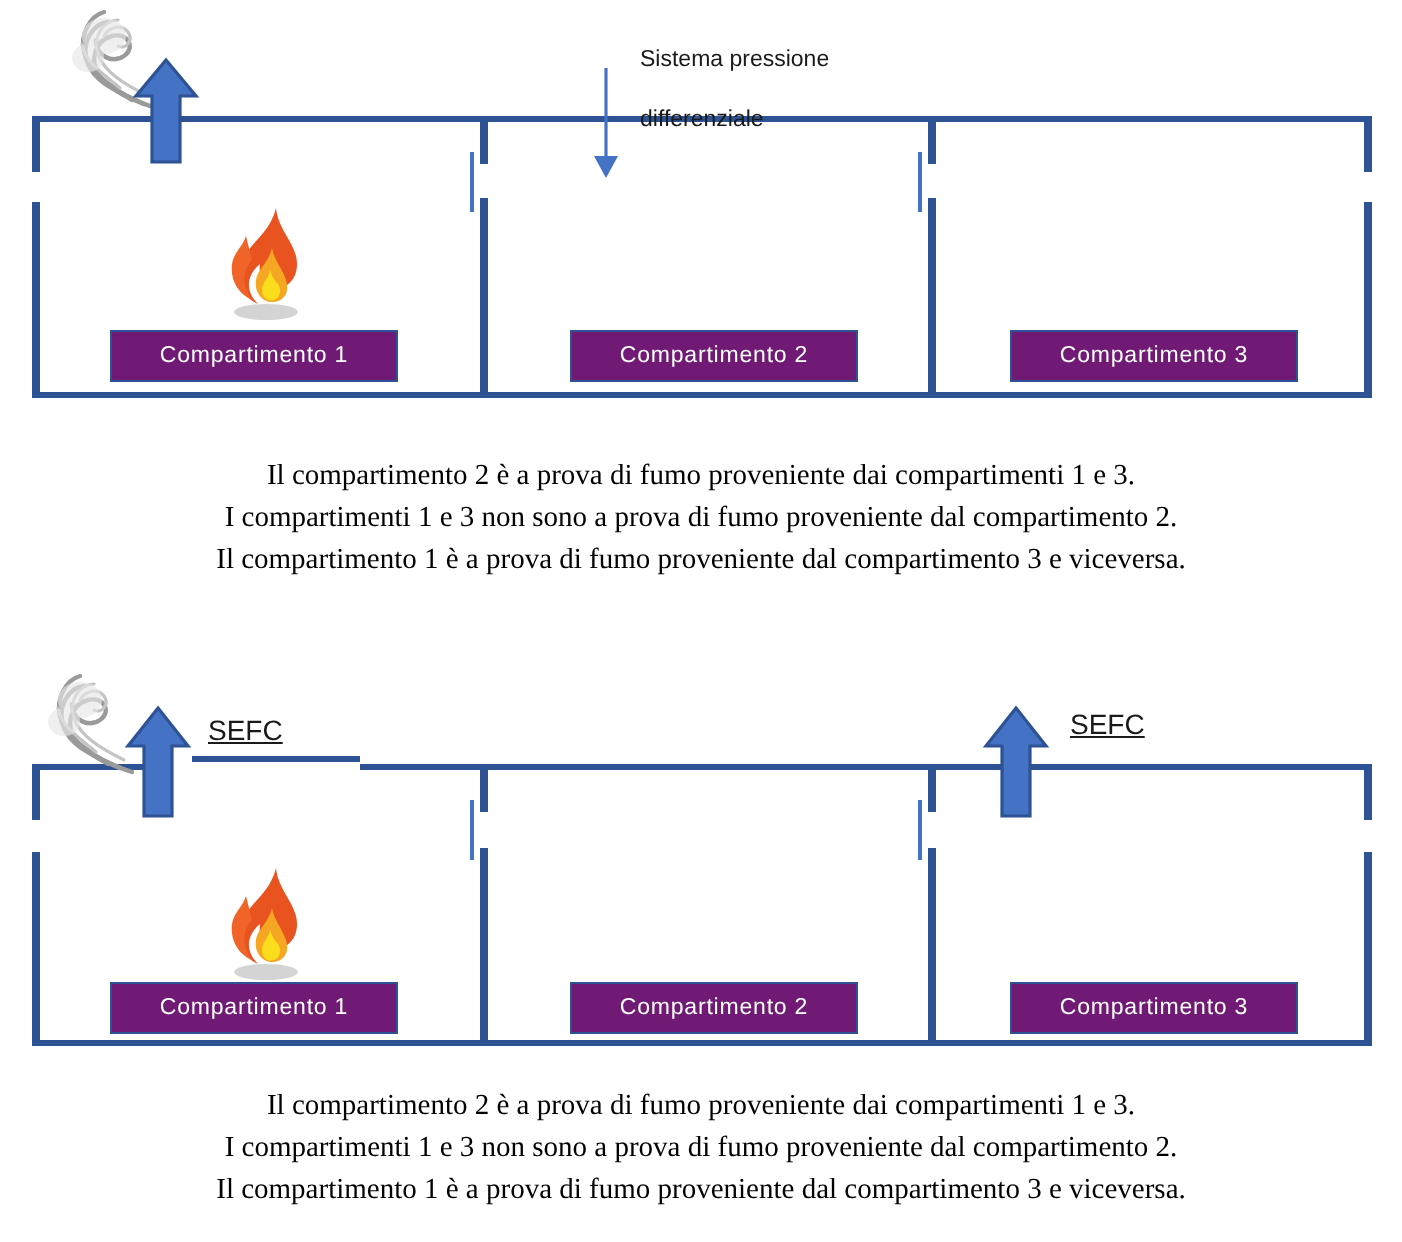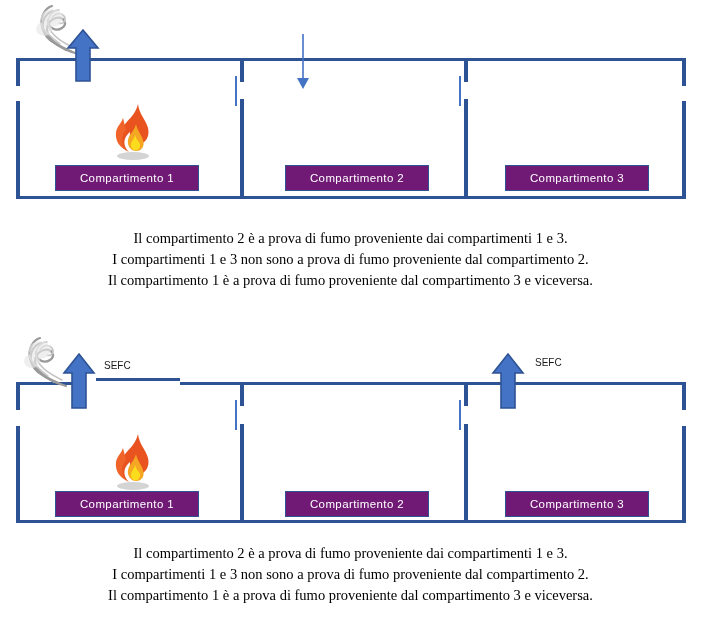--- a/index.html
+++ b/index.html
@@ -62,21 +62,21 @@
 
   
   .annot {
     position: absolute;
     font-size: 11.5px;
     color: #1a1a1a;
     line-height: 15px;
     font-family: "Liberation Sans", sans-serif;
     white-space: pre-line;
   }
-  .annot-sefc { font-size: 10px; }
+  .annot-sefc { font-size: 14px; text-decoration: underline; }
 
   
   .smoke { position: absolute; }
   .smoke svg { display: block; }
 
   
   .fire { position: absolute; }
   .fire svg { display: block; }
 
   
@@ -145,20 +145,24 @@
     </svg>
   </div>
 
   <div class="down-arrow" style="left:295px; top:34px; width:16px; height:56px;">
     <svg width="16" height="56" viewBox="0 0 16 56">
       <line x1="8" y1="0" x2="8" y2="46" stroke="#4472C4" stroke-width="1.6"></line>
       <polygon points="8,55 2,44 14,44" fill="#4472C4"></polygon>
     </svg>
   </div>
 
+  <div class="annot" style="left:320px; top:8px; width:220px;">
+    <span>Sistema pressione</span><br>
+    <span>differenziale</span>
+  </div>
 
   <div class="fire" style="left:105px; top:100px; width:56px; height:62px;">
     <svg width="56" height="62" viewBox="0 0 56 62">
       <ellipse cx="28" cy="56" rx="16" ry="4" fill="#c9c9c9" opacity="0.8"></ellipse>
       <path d="M33 4 C30 16, 22 20, 18 27 C12 36, 14 48, 24 52 C16 44, 20 36, 25 32
                C24 40, 28 44, 33 44 C41 44, 45 36, 43 28 C41 20, 34 14, 33 4 Z" fill="#E8531F"></path>
       <path d="M18 18 C16 24, 12 26, 11 32 C10 40, 14 47, 21 50 C15 42, 17 34, 21 30
                C20 26, 19 22, 18 18 Z" fill="#F0642A"></path>
       <path d="M31 24 C29 32, 24 34, 23 40 C22 46, 26 51, 31 51 C37 51, 40 46, 38 40
                C36 34, 32 30, 31 24 Z" fill="#F5A623"></path>

